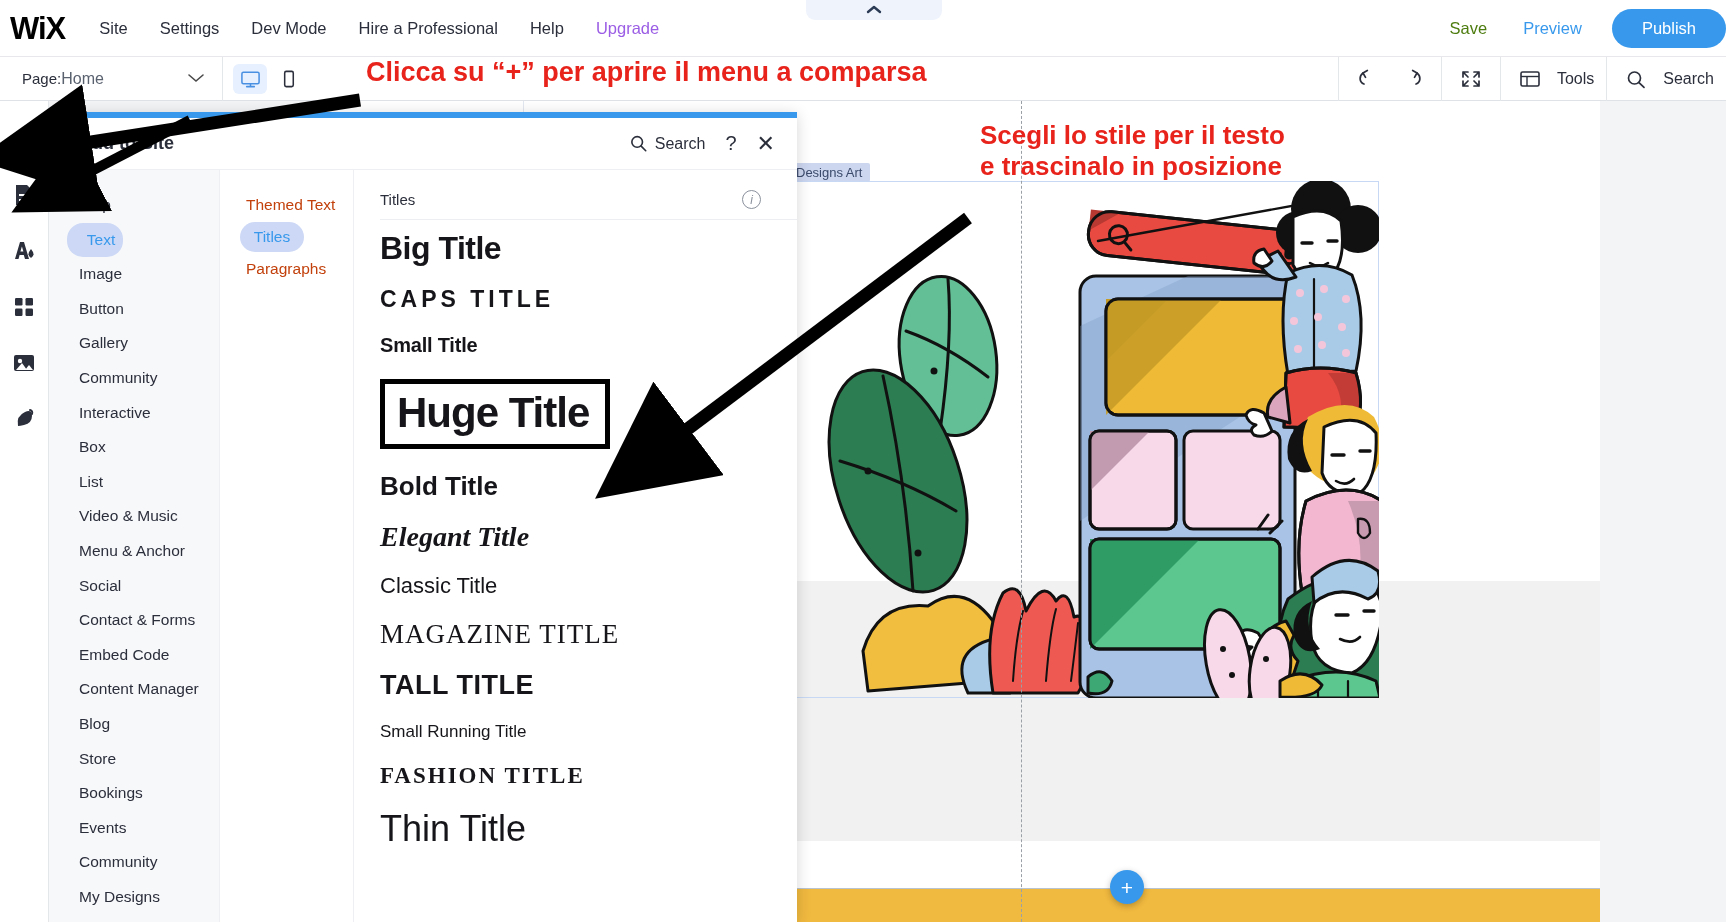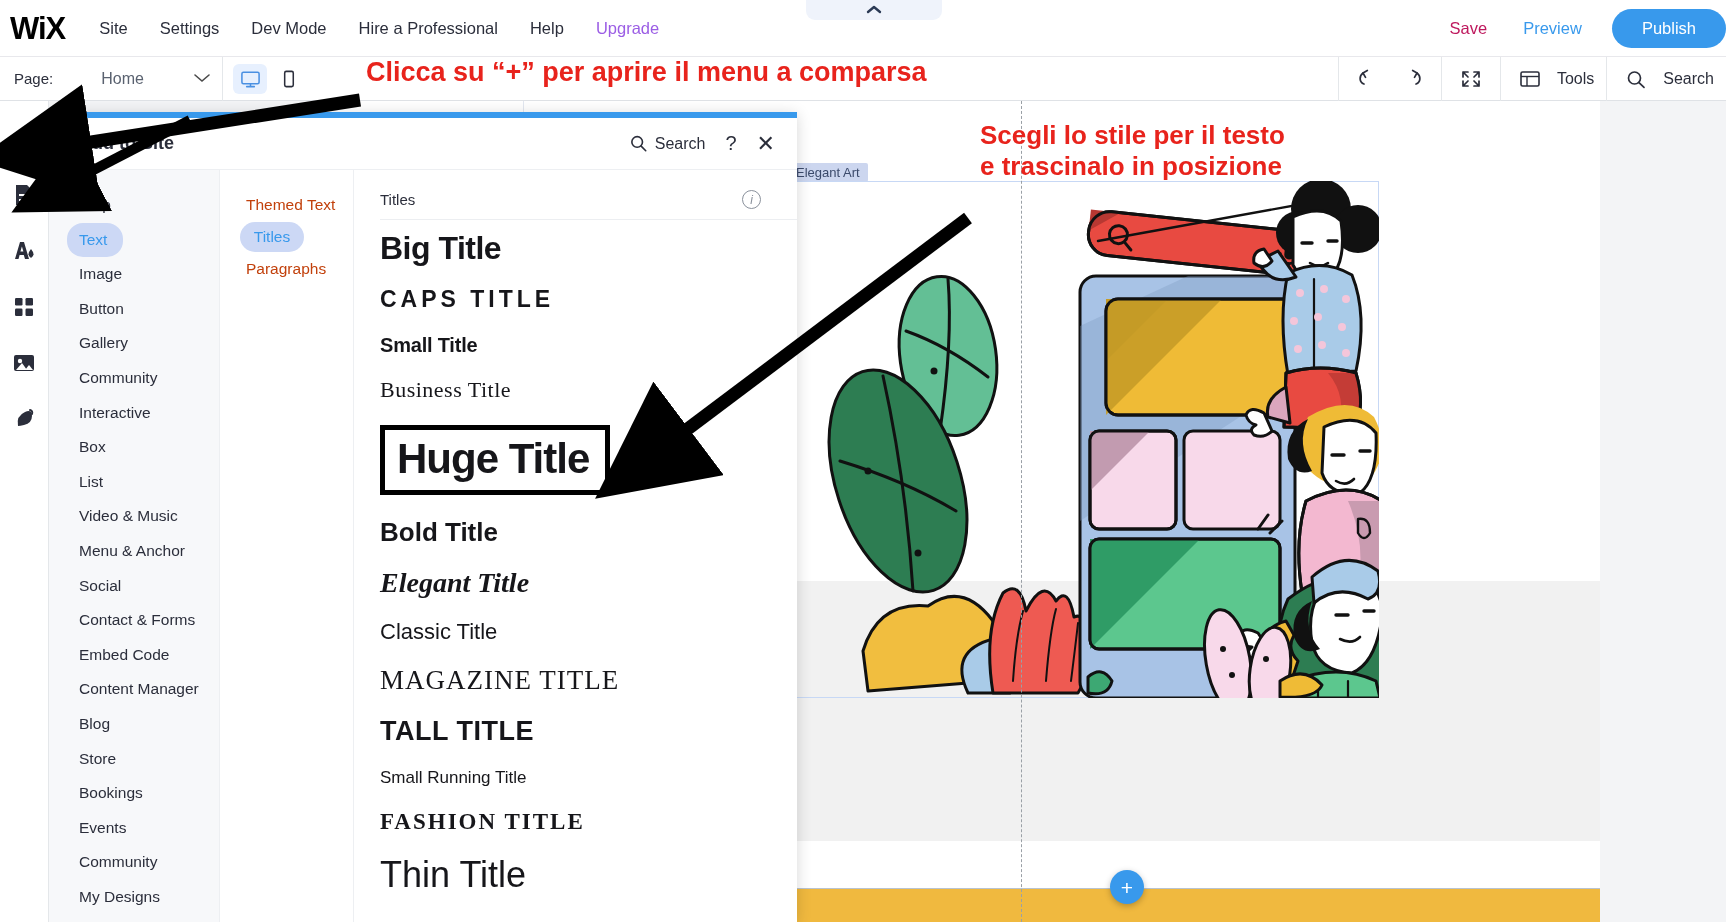--- a/index.html
+++ b/index.html
@@ -26,39 +26,39 @@
   .menu-item {
     font-size: 16.5px; color: #2b2e3b; padding: 0 16px;
     line-height: 57px; cursor: pointer; white-space: nowrap;
   }
   .menu-item.upgrade { color: #9b5de5; }
   .topbar-right {
     margin-left: auto; display: flex; align-items: center; gap: 0;
     padding-right: 0;
   }
   .tb-link {
-    font-size: 16.5px; color: #be185d; padding: 0 18px; cursor: pointer;
+    font-size: 16.5px; color: #4d7c0f; padding: 0 18px; cursor: pointer;
     white-space: nowrap;
   }
   .tb-link.preview { color: #3899ec; }
   .publish-btn {
     background: #3899ec; color: #fff; border-radius: 20px;
     font-size: 16.5px; padding: 10px 30px; margin-left: 12px;
     cursor: pointer; white-space: nowrap;
   }
 
   
   .secondbar {
     position: absolute; left: 0; top: 57px; width: 1726px; height: 44px;
     background: #fff; border-bottom: 1px solid #dfe2e6;
     display: flex; align-items: center;
   }
   .page-select {
     display: flex; align-items: center; width: 222px; height: 100%;
-    padding-left: 14px; cursor: pointer; gap: 48px;
+    padding-left: 22px; cursor: pointer;
   }
   .page-select .lbl { font-size: 15px; color: #2b2e3b; }
   .page-select .val { color: #5a6270; margin-left: 0; }
   .chev { margin-left: auto; margin-right: 16px; color: #4a4a4a; }
   .vdiv { width: 1px; height: 44px; background: #e4e7ea; }
   .viewmode { display: flex; align-items: center; gap: 4px; padding: 0 10px; }
   .vm-btn {
     width: 34px; height: 30px; display: flex; align-items: center;
     justify-content: center; border-radius: 6px; cursor: pointer;
   }
@@ -168,20 +168,21 @@
     width: 171px; background: #f7f8fa; padding-top: 18px;
     border-right: 1px solid #edeff2; overflow: hidden;
   }
   .cat-item {
     font-size: 15.5px; color: #2b2e3b; padding: 8px 0 8px 30px;
     cursor: pointer; white-space: nowrap; line-height: 1.2;
   }
   .cat-item.active {
     background: #ccd8f5; color: #3899ec; border-radius: 16px;
     margin: 0 14px 0 18px; padding-left: 12px; width: 56px;
+    text-align: center;
   }
 
   .sub-col {
     width: 134px; background: #fff; padding-top: 18px;
     border-right: 1px solid #edeff2;
   }
   .sub-item {
     font-size: 15.5px; color: #c2410c; padding: 8px 0 8px 26px;
     cursor: pointer; white-space: nowrap;
   }
@@ -347,21 +348,21 @@
       <div class="site-band"></div>
       <div class="site-band2"></div>
       <div class="site-band3"></div>
 
       <div class="page-guide" style="left:1px;"></div>
       <div class="page-guide" style="left:213px;"></div>
 
       <div class="hero-text">e.</div>
       <div class="sub-text">ion</div>
 
-      <div class="vector-label">Elegant Art</div>
+      <div class="vector-label">Designs Art</div>
       <div class="vector-sel"></div>
 
       <div class="illus">
         <svg width="591" height="517" viewBox="0 0 591 517">
           <g stroke="#111" stroke-width="3" stroke-linejoin="round" stroke-linecap="round">
 
             <ellipse cx="160" cy="175" rx="48" ry="80" fill="#63bf95" transform="rotate(-8 160 175)"></ellipse>
             <path d="M118 150 Q160 165 200 196" fill="none"></path>
             <path d="M160 98 Q165 160 152 250" fill="none"></path>
             <circle cx="146" cy="190" r="3.5" fill="#111" stroke="none"></circle>
@@ -585,23 +586,20 @@
         <div class="ti-wrap">
           <div class="title-item t-big">Big Title</div>
         </div>
         <div class="ti-wrap">
           <div class="title-item t-caps">CAPS TITLE</div>
         </div>
         <div class="ti-wrap">
           <div class="title-item t-small">Small Title</div>
         </div>
         <div class="ti-wrap">
-          <div class="title-item t-business">Business Title</div>
-        </div>
-        <div class="ti-wrap">
           <span class="huge-box">
             <span class="title-item t-huge">Huge Title</span>
           </span>
         </div>
         <div class="ti-wrap">
           <div class="title-item t-bold">Bold Title</div>
         </div>
         <div class="ti-wrap">
           <div class="title-item t-elegant">Elegant Title</div>
         </div>

